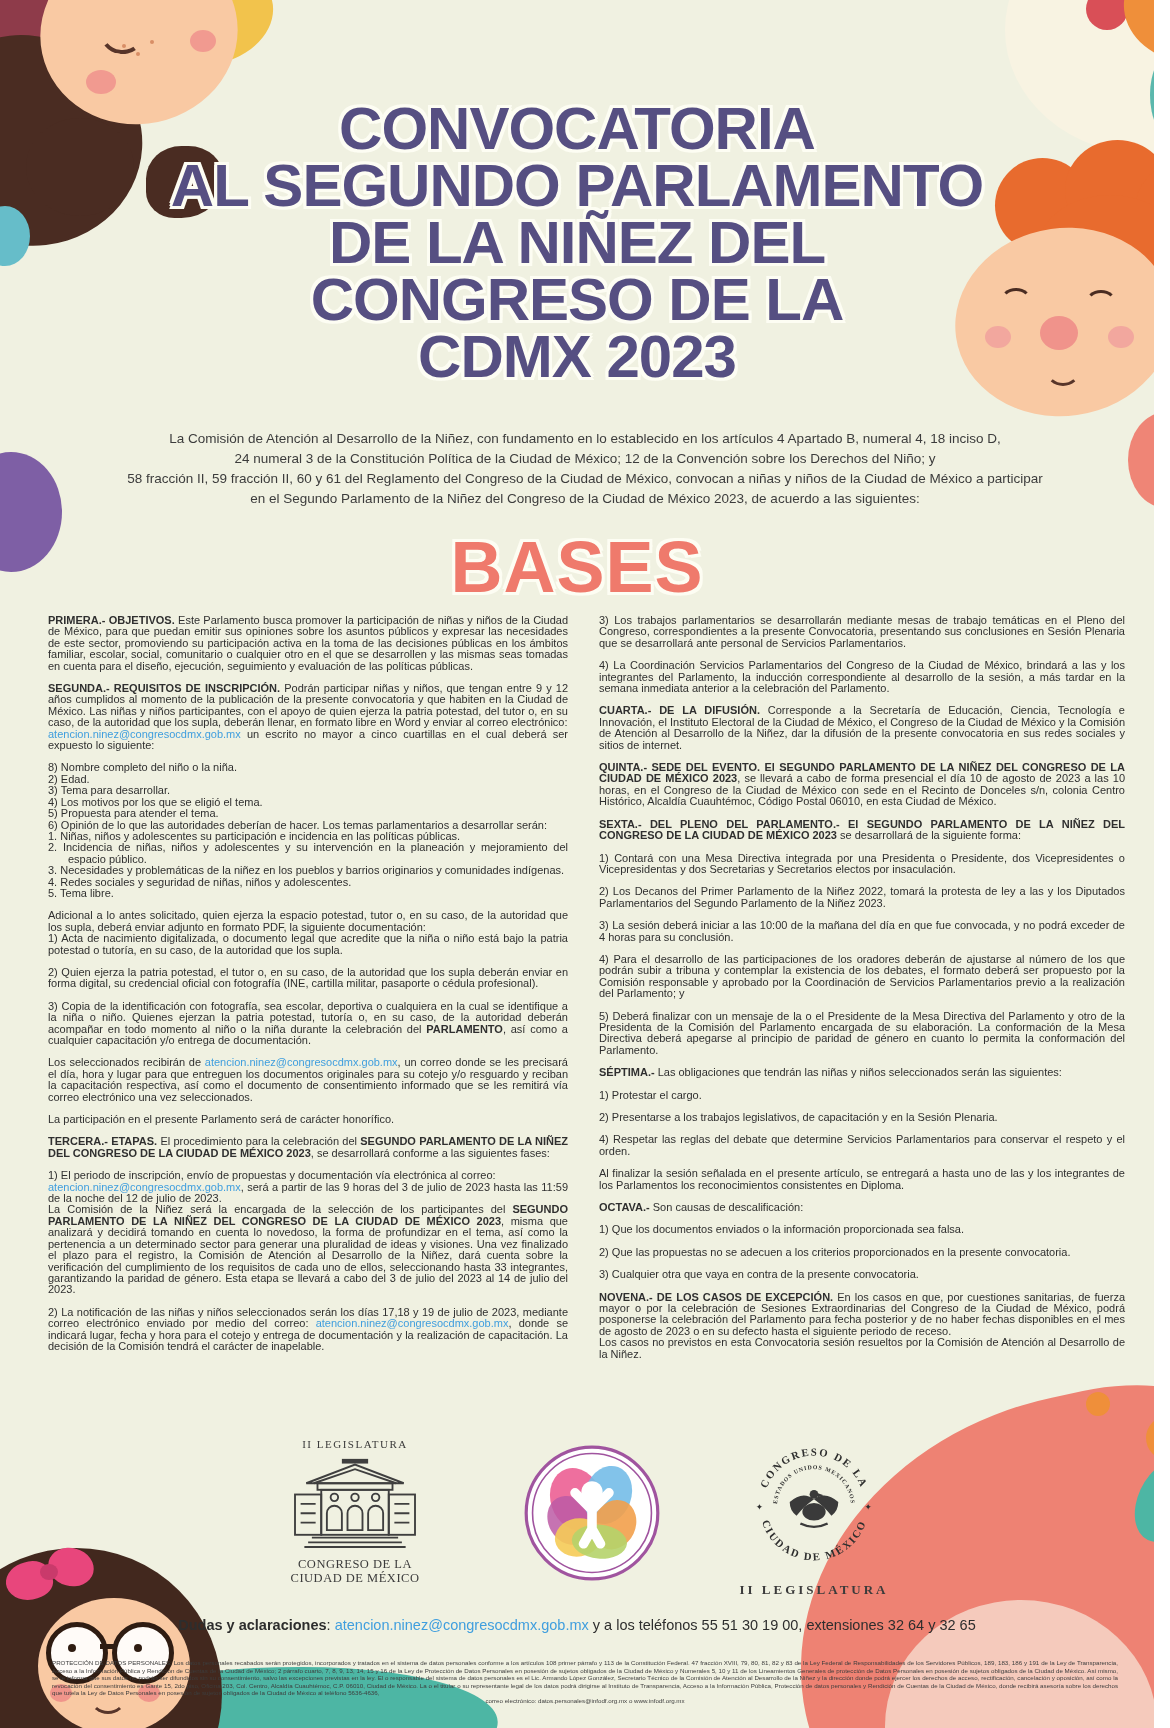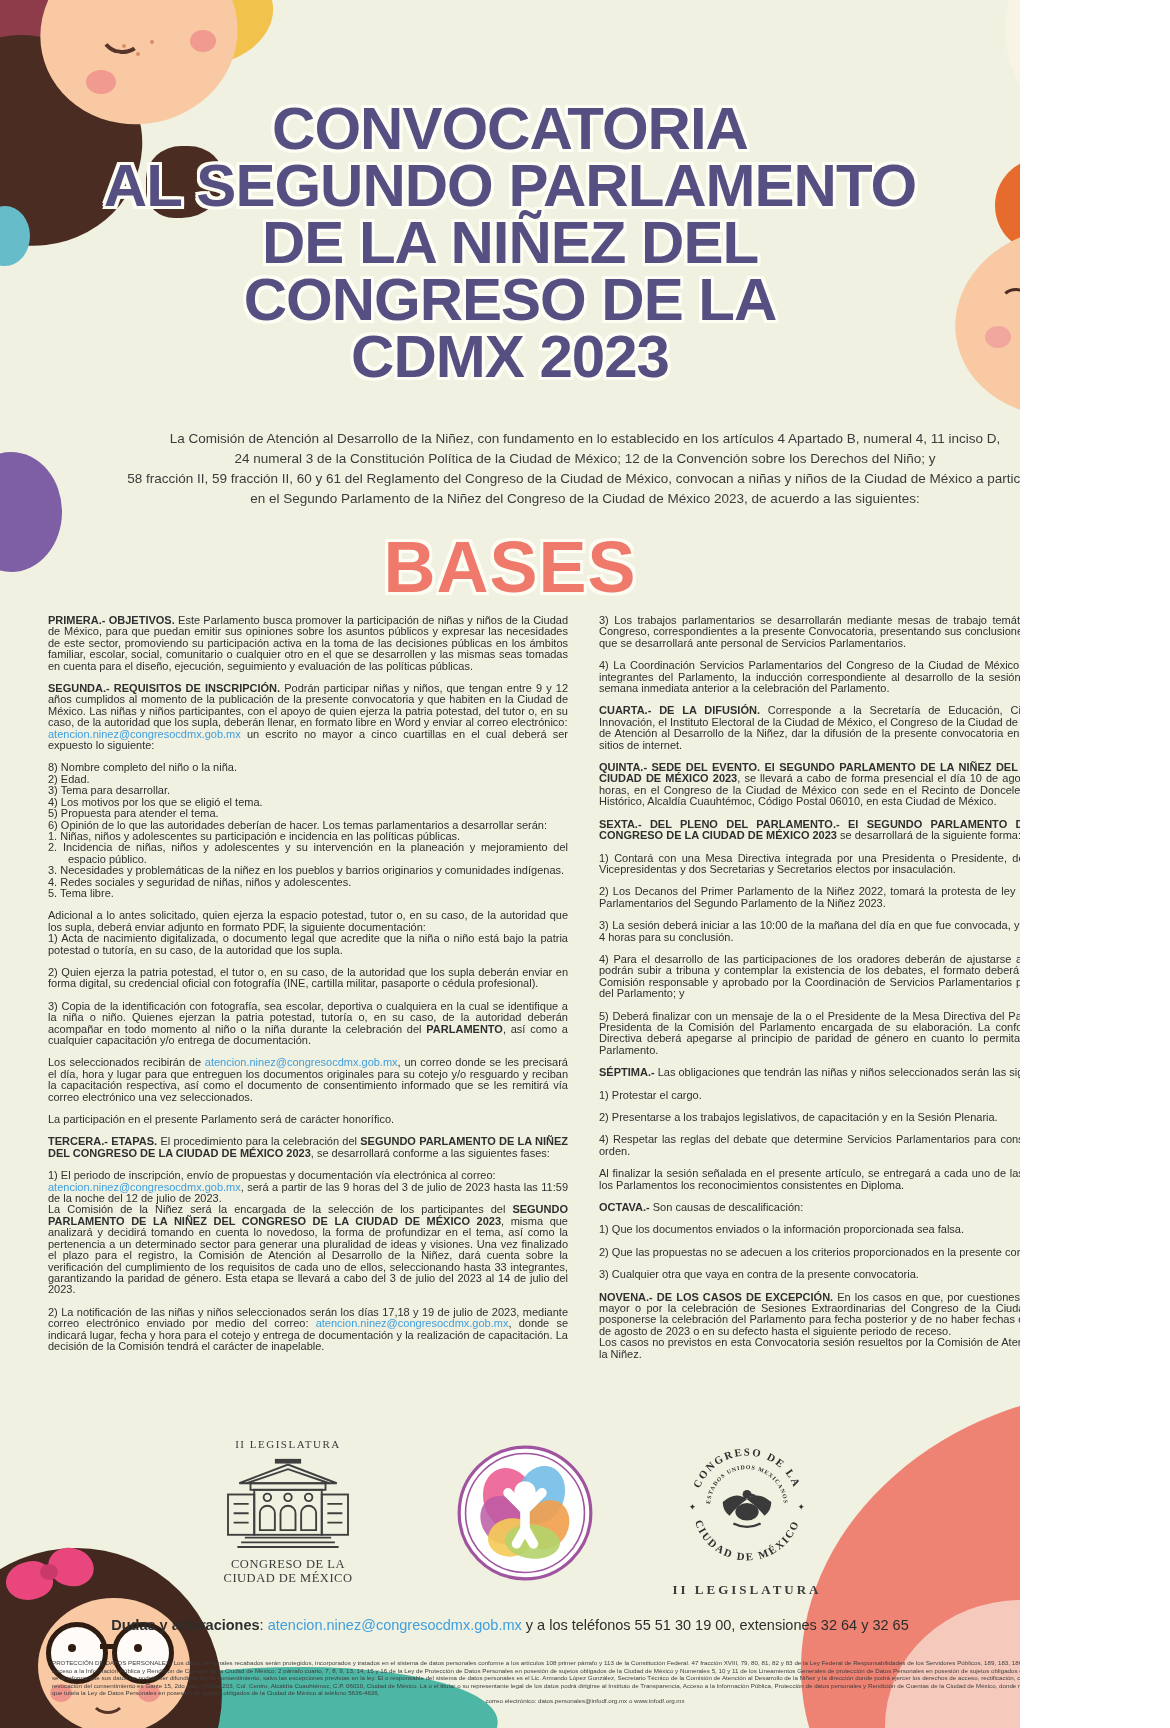--- a/index.html
+++ b/index.html
@@ -1,17 +1,17 @@
 <!DOCTYPE html>
 <html><head>
 <meta charset="utf-8">
 <style>
   html,body{margin:0;padding:0;}
   body{width:1170px;height:1728px;font-family:"Liberation Sans",sans-serif;}
-  #page{position:relative;width:1004px;height:1728px;overflow:hidden;background:#f0f1e1;padding-left:16px;}
+  #page{position:relative;width:1154px;height:1728px;overflow:hidden;background:#f0f1e1;}
   .b{position:absolute;border-radius:50%;}
   .arc{position:absolute;border:3px solid transparent;border-radius:50%;}
   .decor{position:absolute;inset:0;z-index:0;}
   
   .title{position:absolute;top:100px;left:0;width:100%;text-align:center;z-index:2;
     color:#564f82;font-weight:bold;font-size:60px;line-height:57px;letter-spacing:-1px;
     text-shadow:-3px -3px 0 #fdfdf3,3px -3px 0 #fdfdf3,-3px 3px 0 #fdfdf3,3px 3px 0 #fdfdf3,0 -3px 0 #fdfdf3,0 3px 0 #fdfdf3,-3px 0 0 #fdfdf3,3px 0 0 #fdfdf3;}
   .title span{display:block;}
   .intro{position:absolute;top:429px;left:60px;width:1050px;text-align:center;z-index:2;
     font-size:13.5px;line-height:20px;color:#3c3c3c;}
@@ -110,21 +110,21 @@
 
   <div class="title">
     <span>CONVOCATORIA</span>
     <span>AL SEGUNDO PARLAMENTO</span>
     <span>DE LA NIÑEZ DEL</span>
     <span>CONGRESO DE LA</span>
     <span>CDMX 2023</span>
   </div>
 
   <div class="intro">
-    <span>La Comisión de Atención al Desarrollo de la Niñez, con fundamento en lo establecido en los artículos 4 Apartado B, numeral 4, 11 inciso D,</span>
+    <span>La Comisión de Atención al Desarrollo de la Niñez, con fundamento en lo establecido en los artículos 4 Apartado B, numeral 4, 18 inciso D,</span>
     <span>24 numeral 3 de la Constitución Política de la Ciudad de México; 12 de la Convención sobre los Derechos del Niño; y</span>
     <span>58 fracción II, 59 fracción II, 60 y 61 del Reglamento del Congreso de la Ciudad de México, convocan a niñas y niños de la Ciudad de México a participar</span>
     <span>en el Segundo Parlamento de la Niñez del Congreso de la Ciudad de México 2023, de acuerdo a las siguientes:</span>
   </div>
 
   <div class="bases">BASES</div>
 
   <div class="col col-left">
     <p class="p"><b class="lead">PRIMERA.- OBJETIVOS.</b><span> Este Parlamento busca promover la participación de niñas y niños de la Ciudad de México, para que puedan emitir sus opiniones sobre los asuntos públicos y expresar las necesidades de este sector, promoviendo su participación activa en la toma de las decisiones públicas en los ámbitos familiar, escolar, social, comunitario o cualquier otro en el que se desarrollen y las mismas seas tomadas en cuenta para el diseño, ejecución, seguimiento y evaluación de las políticas públicas.</span></p>
     <p class="p"><b class="lead">SEGUNDA.- REQUISITOS DE INSCRIPCIÓN.</b><span> Podrán participar niñas y niños, que tengan entre 9 y 12 años cumplidos al momento de la publicación de la presente convocatoria y que habiten en la Ciudad de México. Las niñas y niños participantes, con el apoyo de quien ejerza la patria potestad, del tutor o, en su caso, de la autoridad que los supla, deberán llenar, en formato libre en Word y enviar al correo electrónico:</span><br><span class="link">atencion.ninez@congresocdmx.gob.mx</span><span> un escrito no mayor a cinco cuartillas en el cual deberá ser expuesto lo siguiente:</span></p>
@@ -161,21 +161,21 @@
     <p class="p"><b class="lead">SEXTA.- DEL PLENO DEL PARLAMENTO.- El SEGUNDO PARLAMENTO DE LA NIÑEZ DEL CONGRESO DE LA CIUDAD DE MÉXICO 2023</b><span> se desarrollará de la siguiente forma:</span></p>
     <p class="p">1)  Contará con una Mesa Directiva integrada por una Presidenta o Presidente, dos Vicepresidentes o Vicepresidentas y dos Secretarias y Secretarios electos por insaculación.</p>
     <p class="p">2)  Los Decanos del Primer Parlamento de la Niñez 2022, tomará la protesta de ley a las y los Diputados Parlamentarios del Segundo Parlamento de la Niñez 2023.</p>
     <p class="p">3)  La sesión deberá iniciar a las 10:00 de la mañana del día en que fue convocada, y no podrá exceder de 4 horas para su conclusión.</p>
     <p class="p">4)  Para el desarrollo de las participaciones de los oradores deberán de ajustarse al número de los que podrán subir a tribuna y contemplar la existencia de los debates, el formato deberá ser propuesto por la Comisión responsable y aprobado por la Coordinación de Servicios Parlamentarios previo a la realización del Parlamento; y</p>
     <p class="p">5)  Deberá finalizar con un mensaje de la o el Presidente de la Mesa Directiva del Parlamento y otro de la Presidenta de la Comisión del Parlamento encargada de su elaboración. La conformación de la Mesa Directiva deberá apegarse al principio de paridad de género en cuanto lo permita la conformación del Parlamento.</p>
     <p class="p"><b class="lead">SÉPTIMA.-</b><span> Las obligaciones que tendrán las niñas y niños seleccionados serán las siguientes:</span></p>
     <p class="p">1) Protestar el cargo.</p>
     <p class="p">2) Presentarse a los trabajos legislativos, de capacitación y en la Sesión Plenaria.</p>
     <p class="p">4) Respetar las reglas del debate que determine Servicios Parlamentarios para conservar el respeto y el orden.</p>
-    <p class="p">Al finalizar la sesión señalada en el presente artículo, se entregará a cada uno de las y los integrantes de los Parlamentos los reconocimientos consistentes en Diploma.</p>
+    <p class="p">Al finalizar la sesión señalada en el presente artículo, se entregará a hasta uno de las y los integrantes de los Parlamentos los reconocimientos consistentes en Diploma.</p>
     <p class="p"><b class="lead">OCTAVA.-</b><span> Son causas de descalificación:</span></p>
     <p class="p">1) Que los documentos enviados o la información proporcionada sea falsa.</p>
     <p class="p">2) Que las propuestas no se adecuen a los criterios proporcionados en la presente convocatoria.</p>
     <p class="p">3) Cualquier otra que vaya en contra de la presente convocatoria.</p>
     <p class="p m0"><b class="lead">NOVENA.- DE LOS CASOS DE EXCEPCIÓN.</b><span> En los casos en que, por cuestiones sanitarias, de fuerza mayor o por la celebración de Sesiones Extraordinarias del Congreso de la Ciudad de México, podrá posponerse la celebración del Parlamento para fecha posterior y de no haber fechas disponibles en el mes de agosto de 2023 o en su defecto hasta el siguiente periodo de receso.</span></p>
     <p class="p">Los casos no previstos en esta Convocatoria sesión resueltos por la Comisión de Atención al Desarrollo de la Niñez.</p>
   </div>
 
   <div class="logos">
     <div class="logo-block" style="width:220px;">

